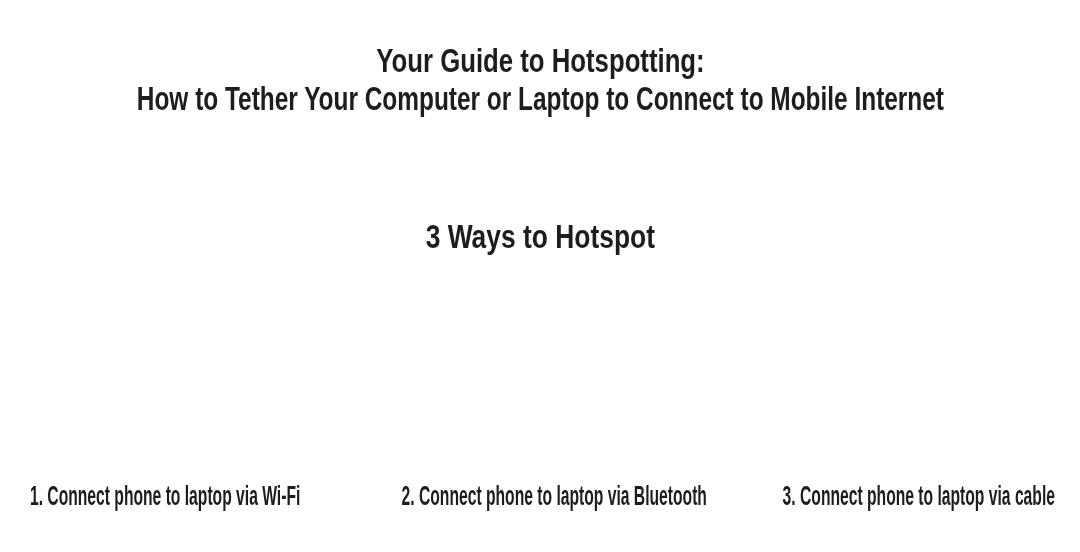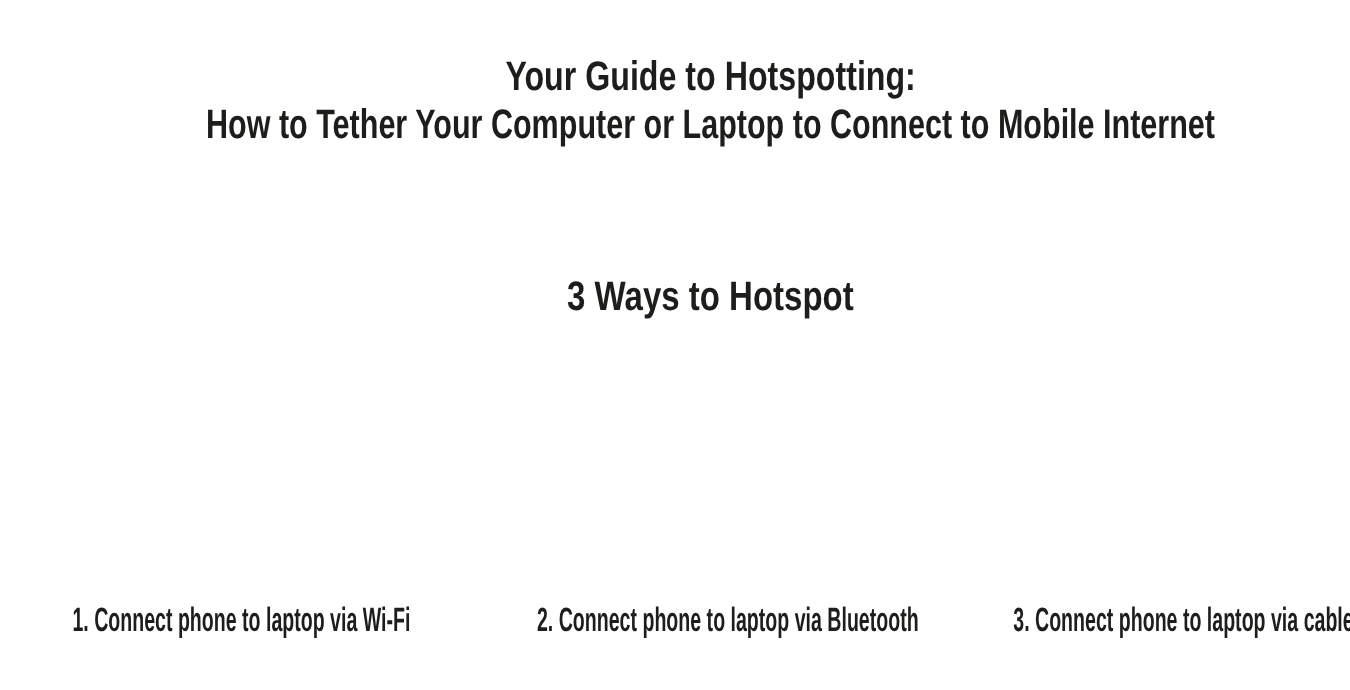--- a/index.html
+++ b/index.html
@@ -11,21 +11,20 @@
     height: 552px;
     background: #ffffff;
     overflow: hidden;
     position: relative;
     font-family: "Liberation Sans", sans-serif;
     color: #1d1d1b;
   }
   .page {
     position: absolute;
     inset: 0;
-    margin-left: 28px;
   }
   
   .t-line {
     display: inline-block;
     white-space: nowrap;
     font-weight: 700;
     transform-origin: 50% 50%;
   }
   .title-block {
     position: absolute;

